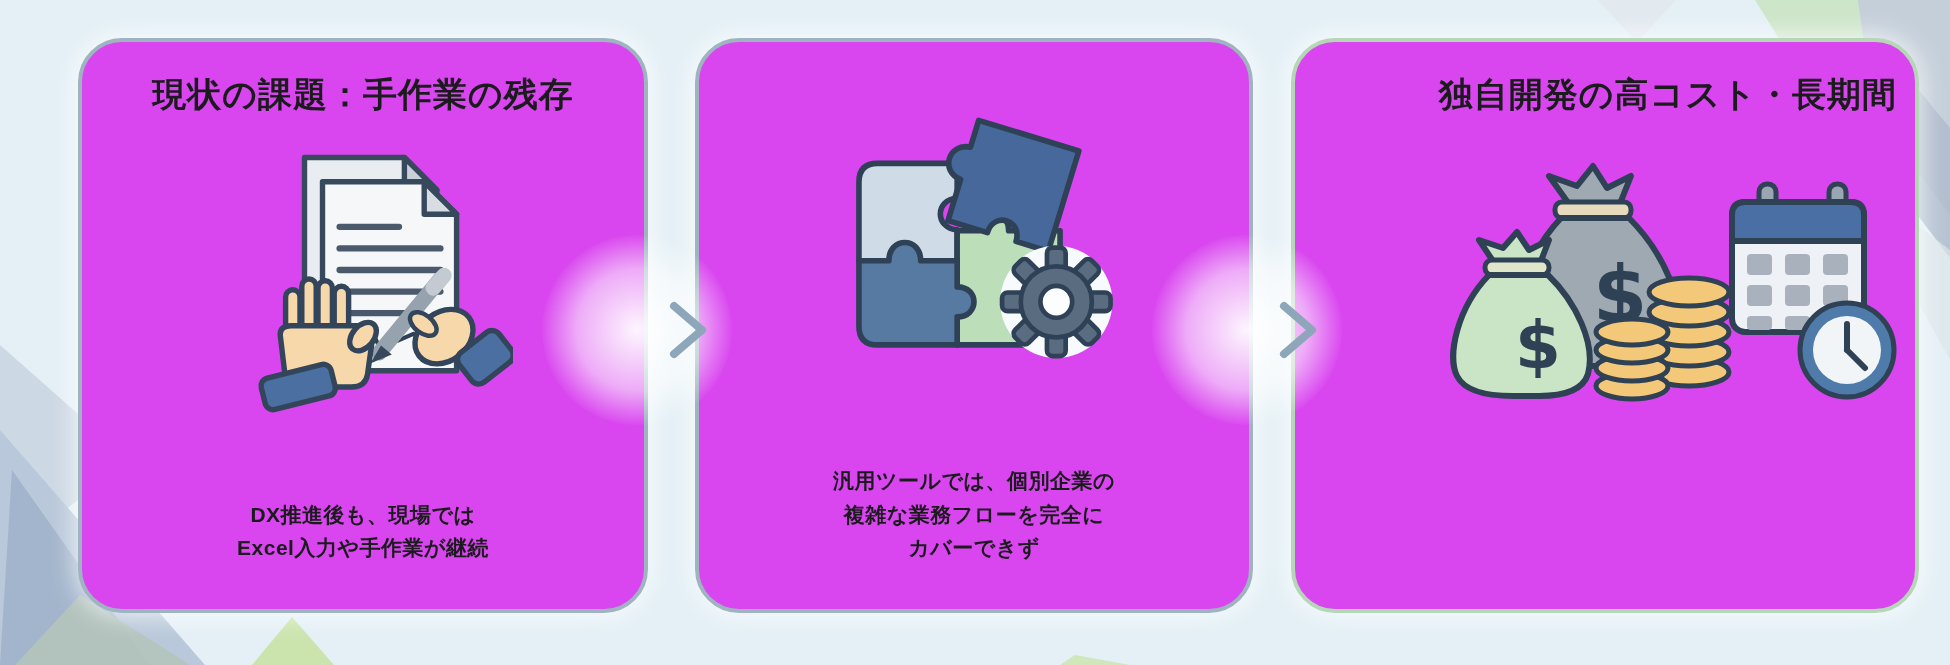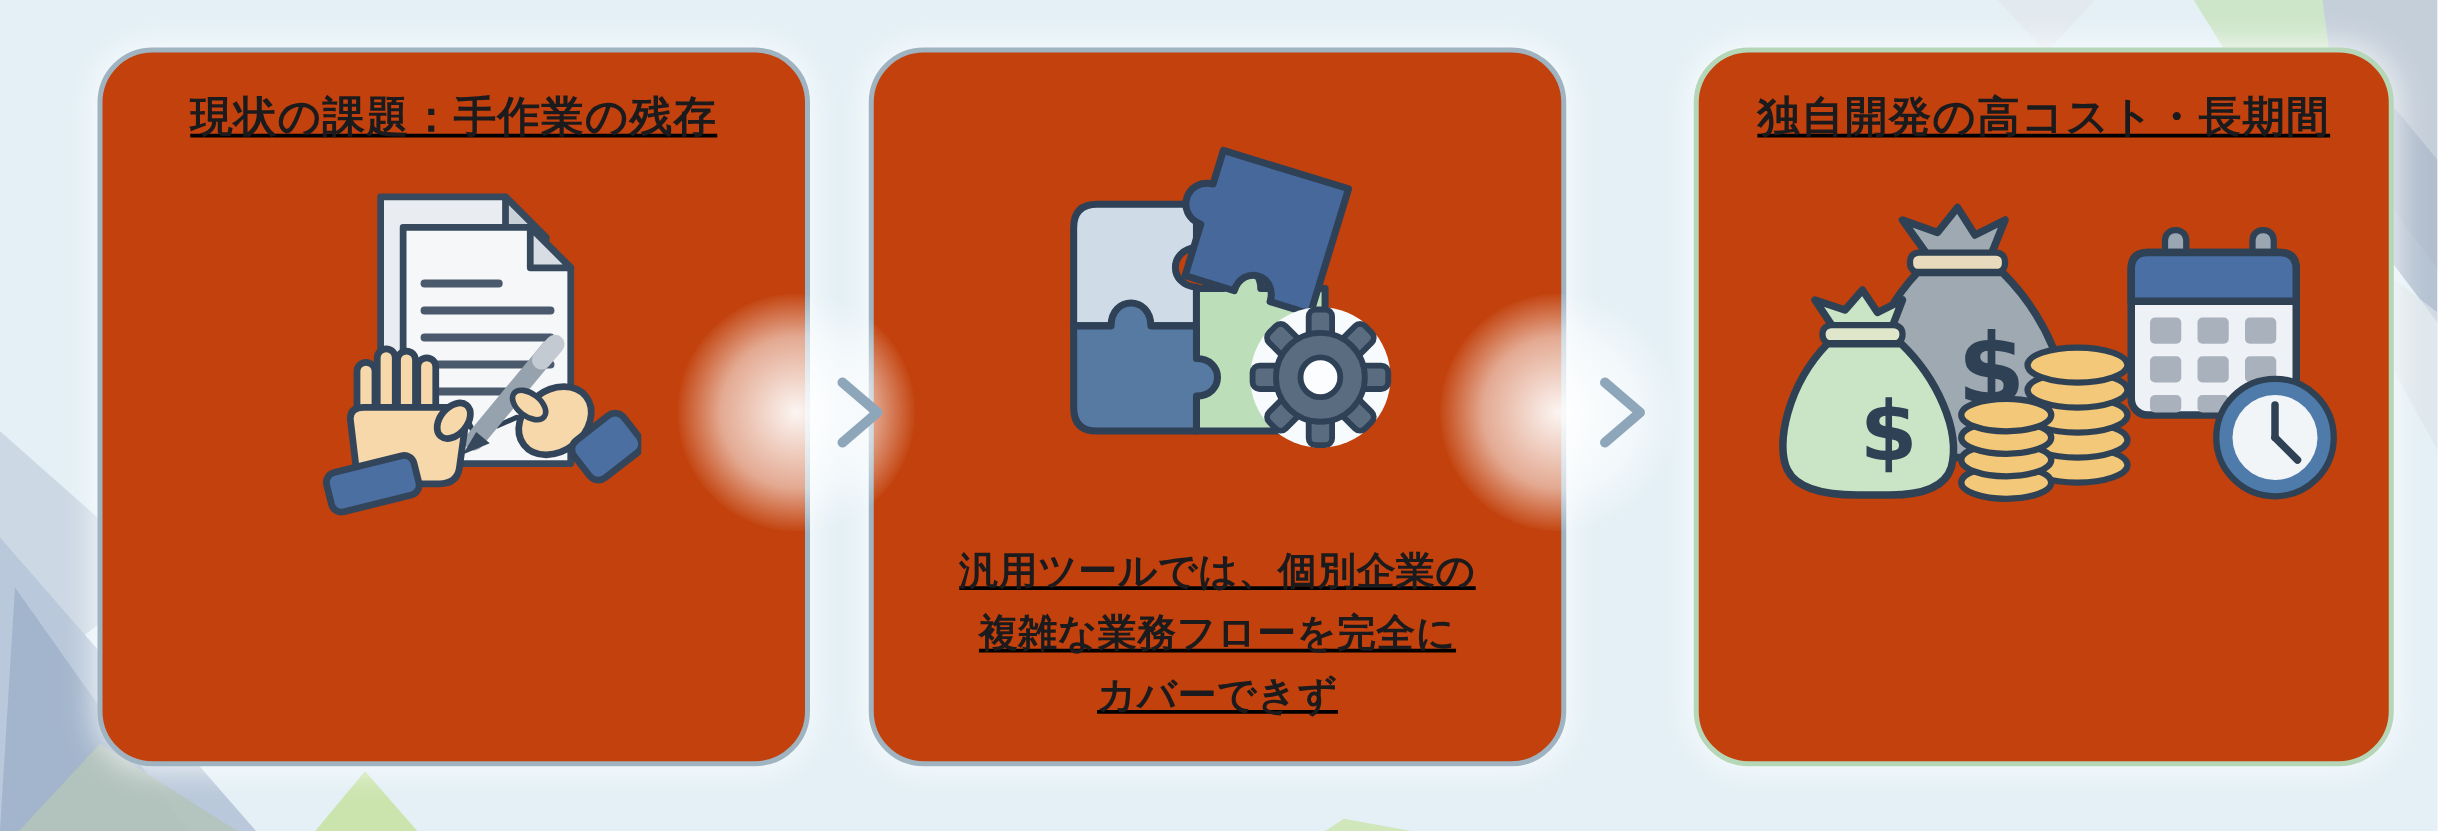--- a/index.html
+++ b/index.html
@@ -1,27 +1,27 @@
 <!DOCTYPE html>
 <html><head>
 <meta charset="utf-8">
 <style>
   html,body{margin:0;padding:0;}
   body{font-family:"Liberation Sans","DejaVu Sans",sans-serif;}
   .stage{position:relative;width:1950px;height:665px;background:#e4f0f6;overflow:hidden;}
   .bg-decor{position:absolute;inset:0;z-index:0;}
   .card{position:absolute;top:38px;height:575px;box-sizing:border-box;
-        background:#c2410c;border:4px solid #9fb3c1;border-radius:44px;
+        background:#d946ef;border:4px solid #9fb3c1;border-radius:44px;
         box-shadow:0 0 28px rgba(255,255,255,0.9);
         display:flex;flex-direction:column;align-items:center;
-        padding:30px 18px 28px 18px;z-index:1;text-decoration:underline;}
+        padding:30px 18px 44px 18px;z-index:1;}
   .card.green{border-color:#b5d6b7;}
   .card-title{font-size:34px;font-weight:700;color:#1b1b1d;text-align:center;letter-spacing:1px;line-height:1.3;}
   .icon-wrap{height:285px;margin-top:20px;display:flex;align-items:center;justify-content:center;}
-  .card-body{margin-top:auto;font-size:31px;font-weight:700;color:#1b1b1d;text-align:center;
+  .card-body{margin-top:auto;font-size:21px;font-weight:700;color:#1b1b1d;text-align:center;
              line-height:1.6;white-space:pre-line;letter-spacing:0.5px;}
   .arrow-halo{position:absolute;width:190px;height:190px;border-radius:50%;z-index:2;
               background:radial-gradient(circle,rgba(255,255,255,0.95) 0%,rgba(255,255,255,0.55) 45%,rgba(255,255,255,0) 72%);}
   .flow-arrow{position:absolute;z-index:3;}
 </style>
 </head>
 <body>
 
 <div class="stage">
 
@@ -74,20 +74,22 @@
           <rect x="74" y="162" width="16" height="54" rx="8"></rect>
           <rect x="92" y="150" width="16" height="66" rx="8"></rect>
           <rect x="110" y="152" width="16" height="64" rx="8"></rect>
           <rect x="128" y="158" width="16" height="58" rx="8"></rect>
           <path d="M68,212 q0,-10 12,-10 h78 q14,2 12,18 l-5,36 q-2,14 -18,14 h-54 q-16,0 -20,-16 z"></path>
           <ellipse cx="160" cy="214" rx="12" ry="18" transform="rotate(40 160 214)"></ellipse>
         </g>
         <rect x="48" y="252" width="80" height="36" rx="9" transform="rotate(-14 88 270)" fill="#4a6fa0" stroke="#33455a" stroke-width="6"></rect>
       </svg>
     </div>
+    <div class="card-body">DX推進後も、現場では
+Excel入力や手作業が継続</div>
   </div>
 
   <div class="card" style="left:695px;width:558px;">
     <div class="icon-wrap">
       <svg width="290" height="255" viewBox="0 0 310 272">
 
         <path d="M52,60 H137 V97 c-24,2 -24,32 0,34 V164 H32 V80 Q32,60 52,60 Z" fill="#cfdce8" stroke="#2e4156" stroke-width="6" stroke-linejoin="round"></path>
 
         <path d="M137,132 H160 c0,-24 32,-24 32,0 H247 V254 H137 Z" fill="#bcdfba" stroke="#2e4156" stroke-width="6" stroke-linejoin="round"></path>
 
@@ -113,21 +115,21 @@
           <circle cx="243" cy="208" r="38" fill="#5a6d80" stroke="#2e4156" stroke-width="5"></circle>
           <circle cx="243" cy="208" r="17" fill="#fbfdfe" stroke="#2e4156" stroke-width="5"></circle>
         </g>
       </svg>
     </div>
     <div class="card-body">汎用ツールでは、個別企業の
 複雑な業務フローを完全に
 カバーできず</div>
   </div>
 
-  <div class="card green" style="left:1355px;width:560px;">
+  <div class="card green" style="left:1291px;width:628px;align-items:flex-end;">
     <div class="card-title">独自開発の高コスト・長期間</div>
     <div class="icon-wrap">
       <svg width="470" height="250" viewBox="0 0 470 250">
 
         <g>
           <path d="M142,50 l-20,-28 l28,10 l16,-20 l14,22 l24,-12 l-12,30 Z" fill="#9fa9b1" stroke="#2f4154" stroke-width="6" stroke-linejoin="round"></path>
           <rect x="128" y="48" width="76" height="16" rx="7" fill="#e8dbbd" stroke="#2f4154" stroke-width="5"></rect>
           <path d="M134,64 C96,104 84,162 96,188 q12,24 64,24 h34 q48,0 56,-26 c10,-36 -14,-88 -48,-122 Z" fill="#9fa9b1" stroke="#2f4154" stroke-width="6"></path>
           <text x="166" y="168" font-size="78" font-weight="bold" fill="#2f4154" font-family="'DejaVu Sans',sans-serif">$</text>
         </g>

